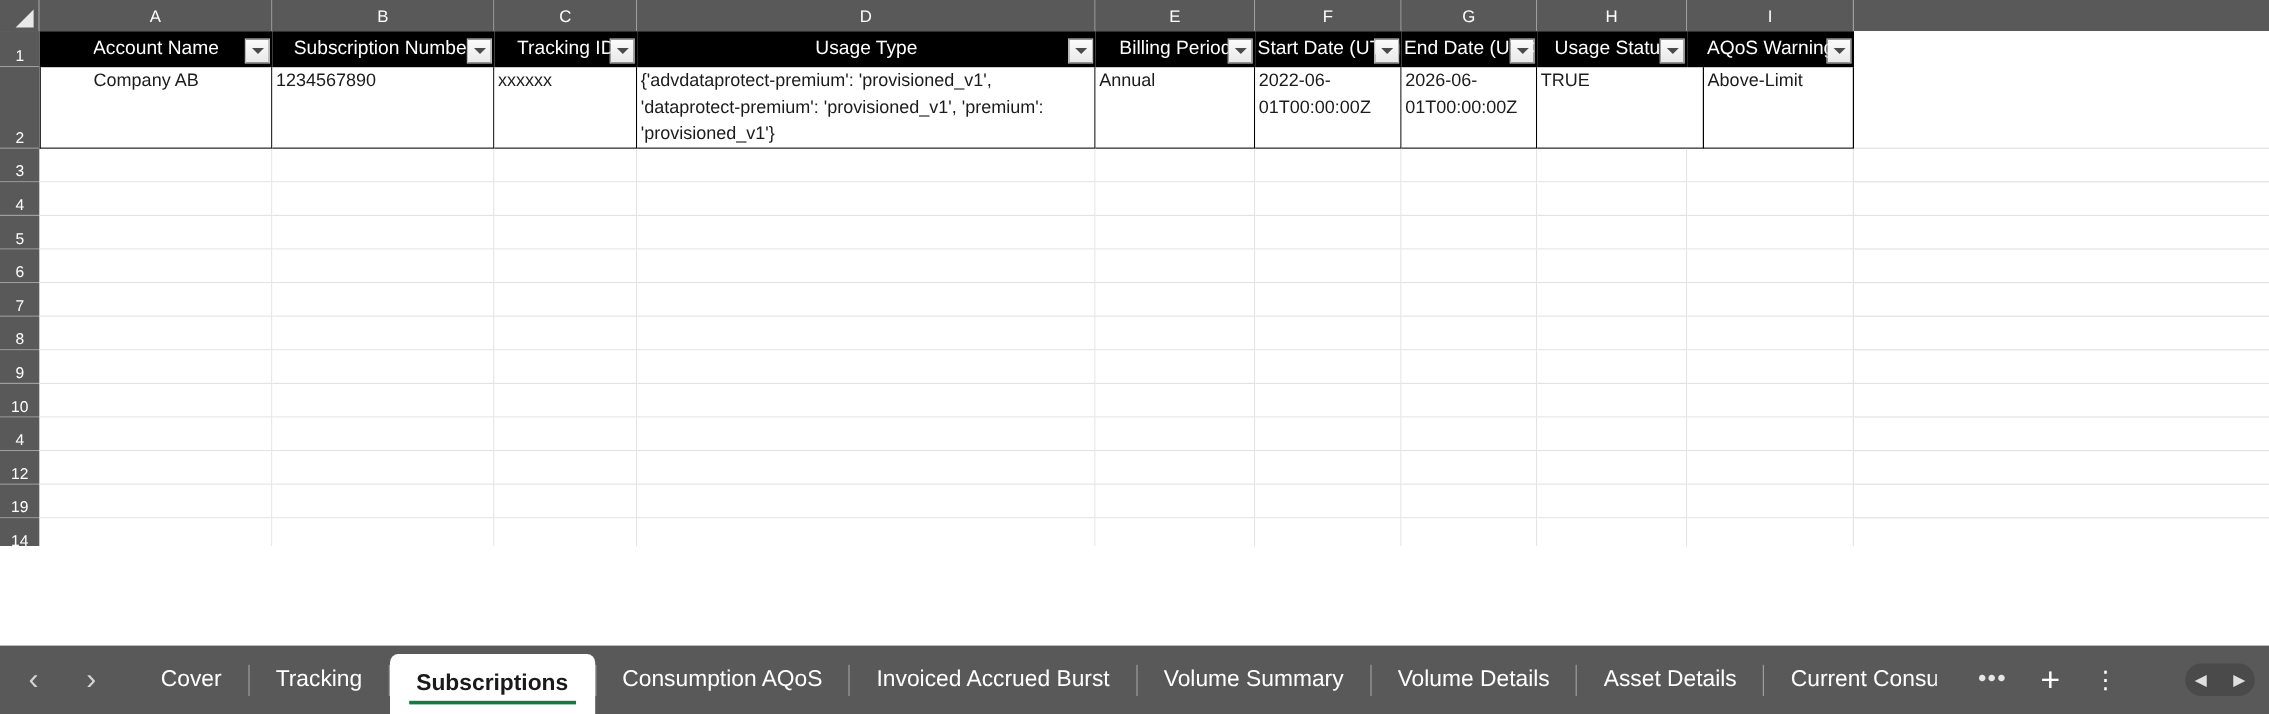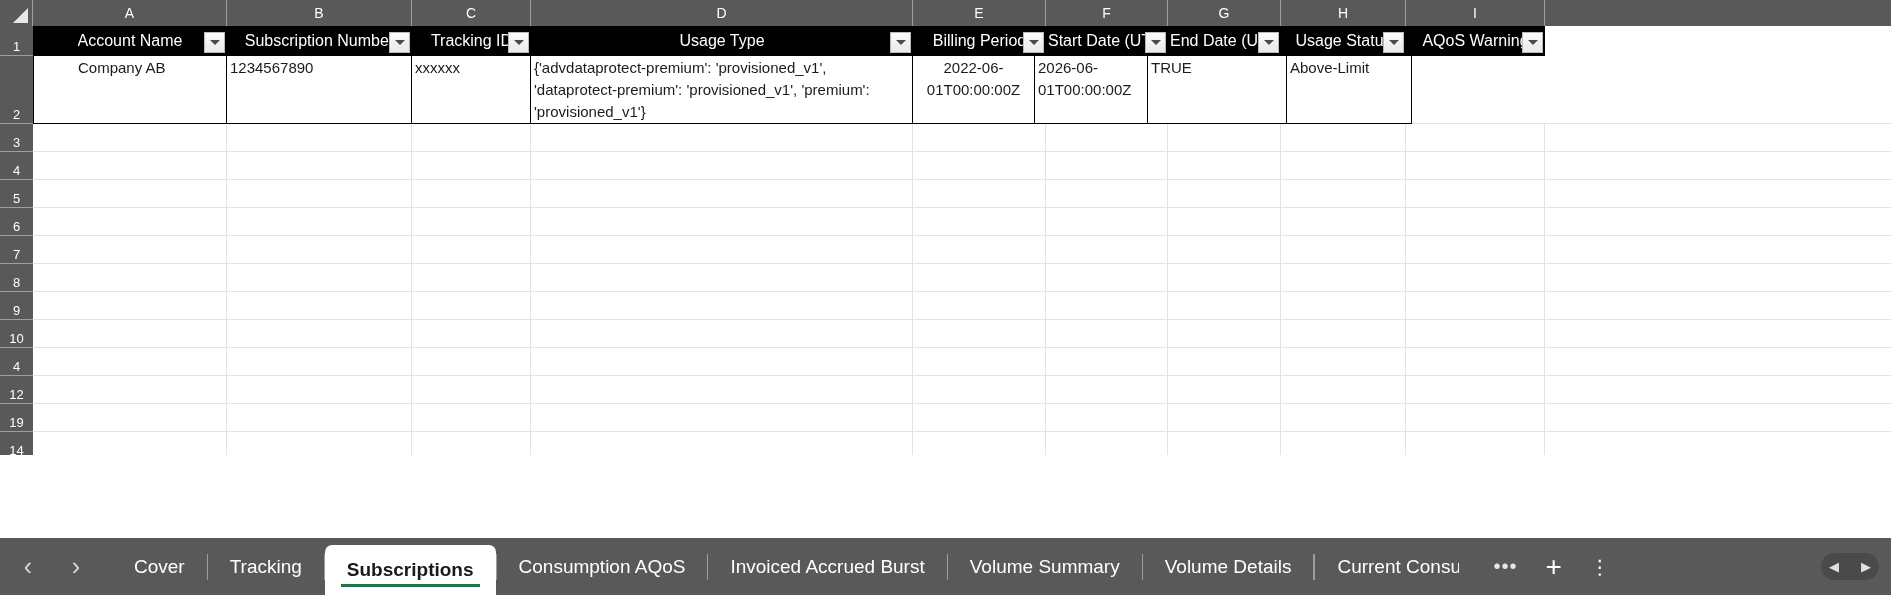--- a/index.html
+++ b/index.html
@@ -401,21 +401,22 @@
                 <span class="caret"></span>
               </div>
             </div>
             <div class="hdr-tail"></div>
           </div>
           <div class="data-row">
             <div class="data-cell" style="width: 194px; padding-left: 44px;">Company AB</div>
             <div class="data-cell" style="width: 185px;">1234567890</div>
             <div class="data-cell" style="width: 119px;">xxxxxx</div>
             <div class="data-cell" style="width: 382px;">{'advdataprotect-premium': 'provisioned_v1', 'dataprotect-premium': 'provisioned_v1', 'premium': 'provisioned_v1'}</div>
-            <div class="data-cell" style="width: 122px; text-align: center;">2022-06-01T00:00:00Z</div>
+            <div class="data-cell" style="width: 133px;">Annual</div>
+            <div class="data-cell" style="width: 122px;">2022-06-01T00:00:00Z</div>
             <div class="data-cell" style="width: 113px;">2026-06-01T00:00:00Z</div>
             <div class="data-cell" style="width: 139px;">TRUE</div>
             <div class="data-cell" style="width: 125px;">Above-Limit</div>
             <div class="data-tail"></div>
           </div>
           <div class="blank-row">
             <div class="blank-cell" style="width: 194px;"></div>
             <div class="blank-cell" style="width: 185px;"></div>
             <div class="blank-cell" style="width: 119px;"></div>
             <div class="blank-cell" style="width: 382px;"></div>
@@ -589,20 +590,23 @@
         </div>
         <div class="tab-sep"></div>
         <div class="sheet-tab">
           <span class="tlabel">Volume Summary</span>
         </div>
         <div class="tab-sep"></div>
         <div class="sheet-tab">
           <span class="tlabel">Volume Details</span>
         </div>
         <div class="tab-sep"></div>
+        <div class="sheet-tab">
+          <span class="tlabel">Asset Details</span>
+        </div>
         <div class="tab-sep"></div>
         <div class="sheet-tab truncated">
           <span class="tlabel">Current Consumption</span>
         </div>
       </div>
     <div id="tab-ellipsis">•••</div>
     <div id="add-sheet">+</div>
     <div id="tab-more">⋮</div>
     <div id="hscroll-pill">
       <span class="pill-arrow">◀</span>

